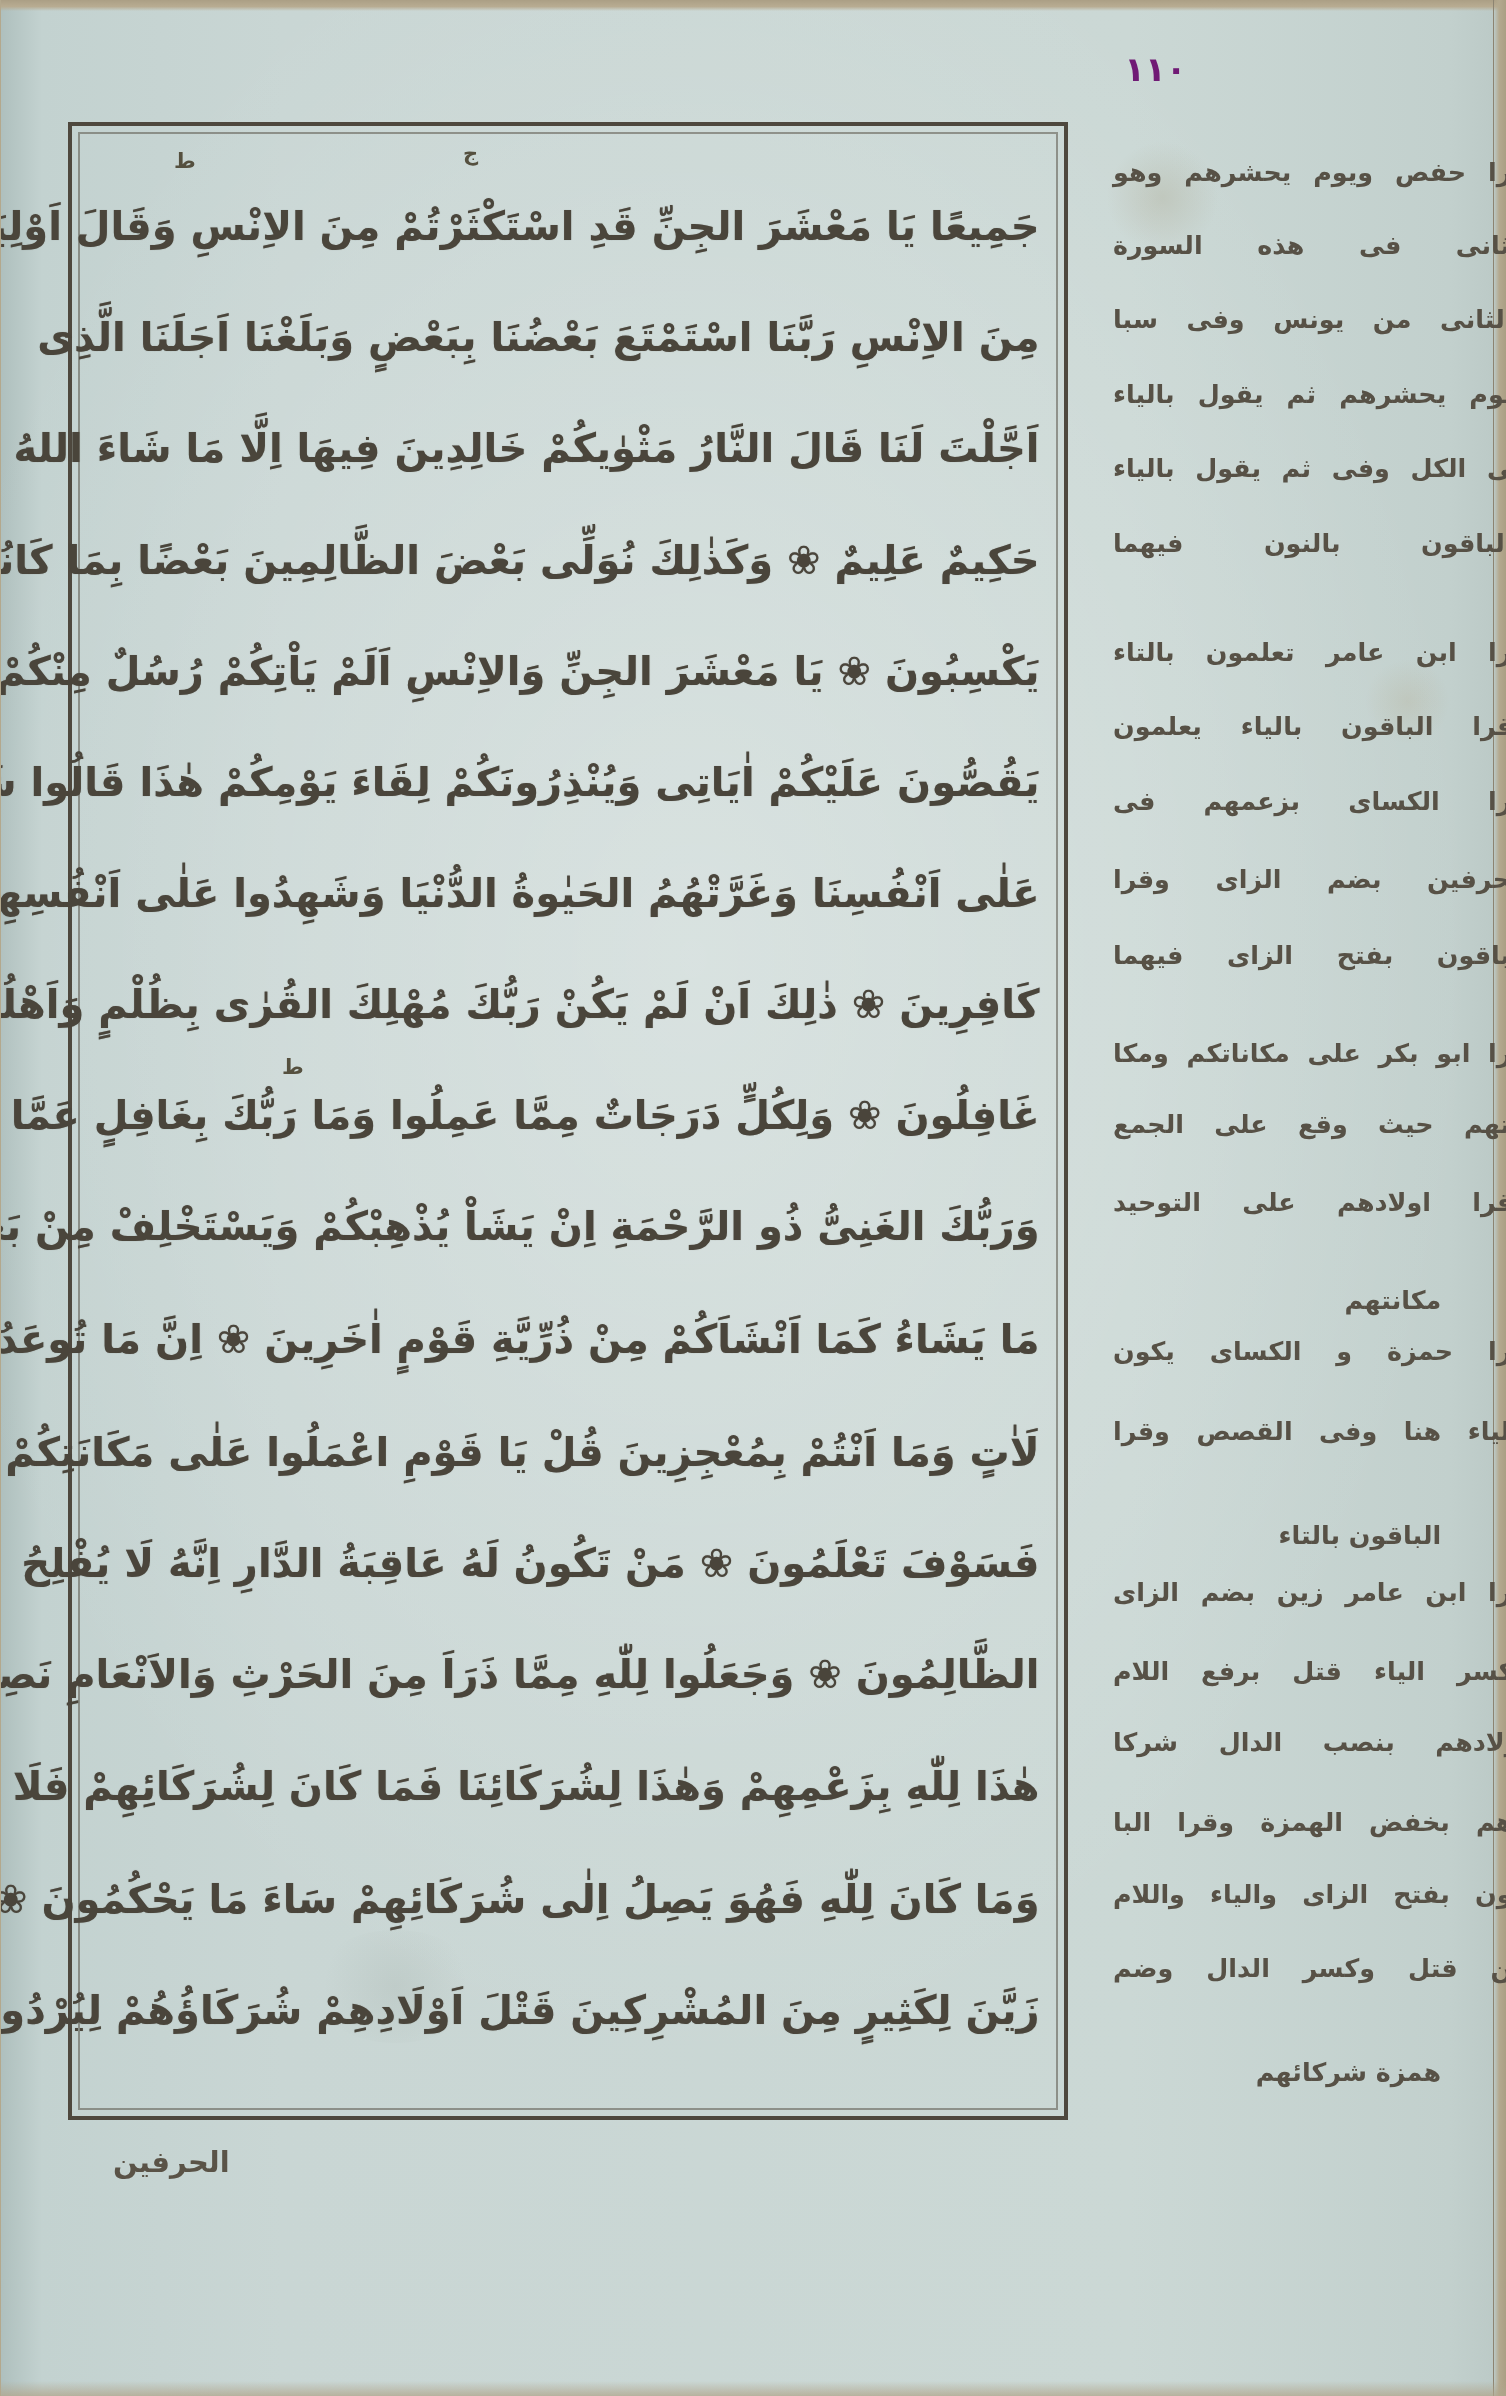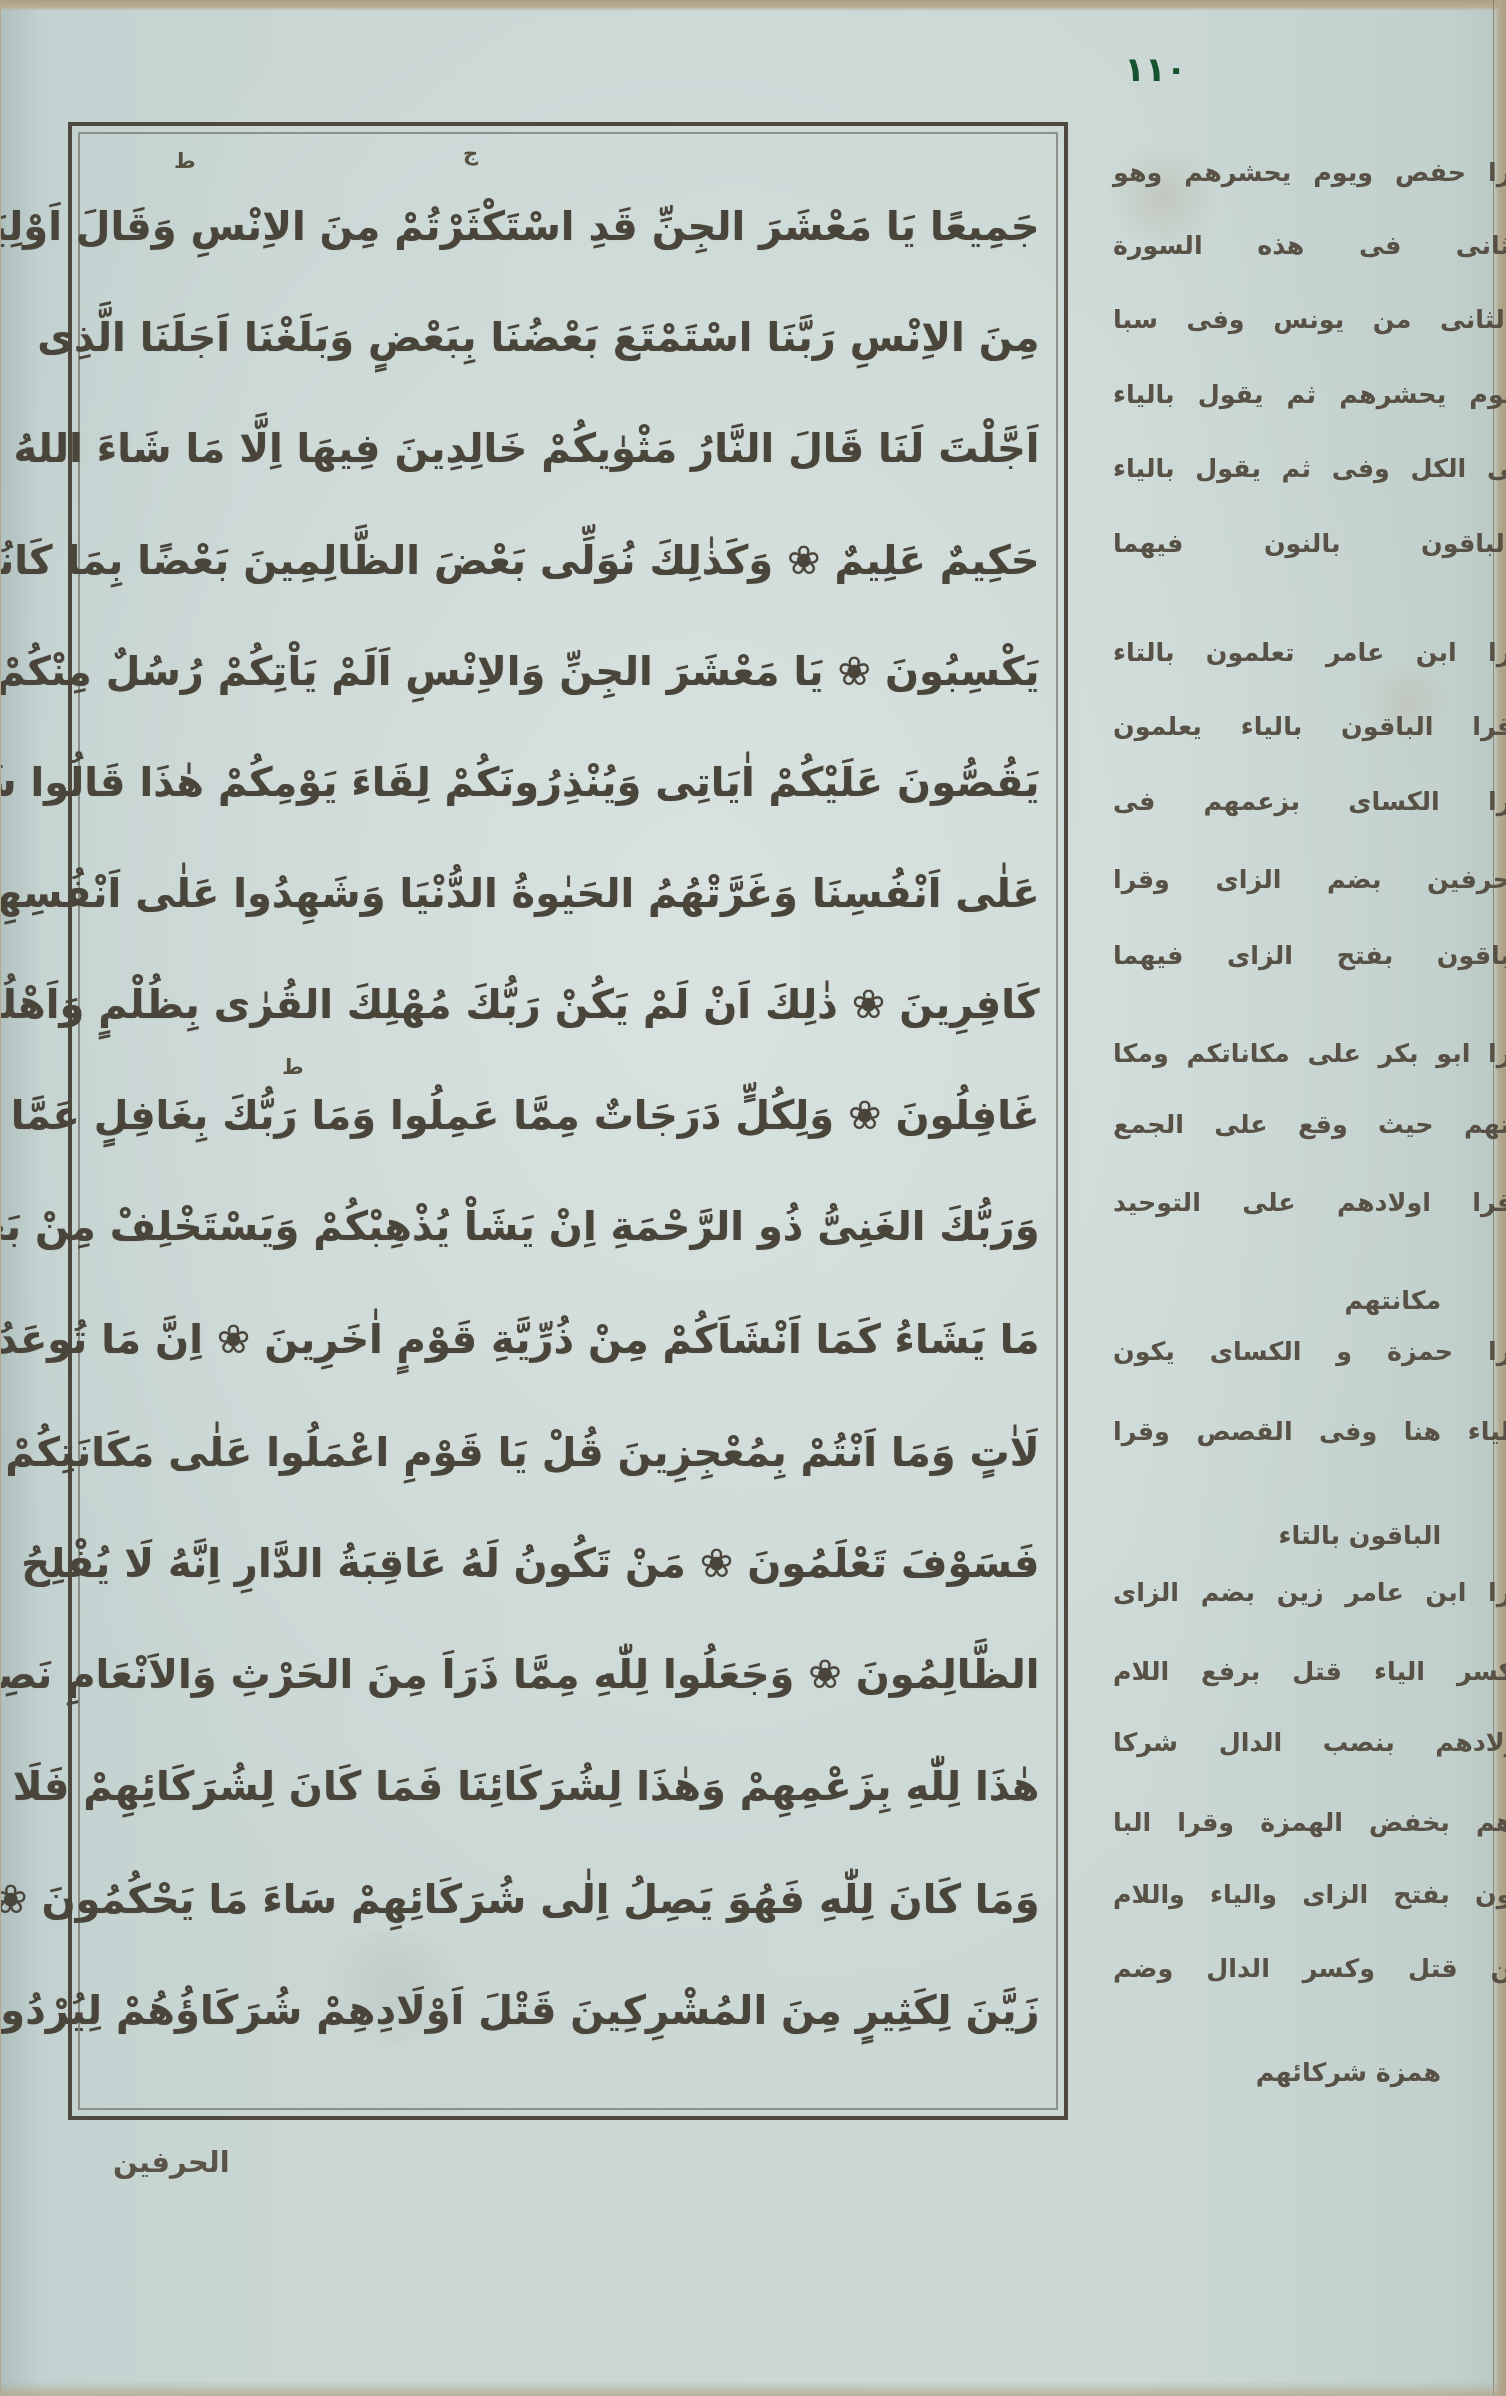--- a/index.html
+++ b/index.html
@@ -27,21 +27,21 @@
   .stain-a{left:1106px;top:141px;width:113px;height:113px;
     background:radial-gradient(circle,rgba(160,150,120,.25),rgba(160,150,120,0) 70%);}
   .stain-b{left:311px;top:1930px;width:169px;height:113px;
     background:radial-gradient(circle,rgba(120,130,120,.12),rgba(120,130,120,0) 70%);}
   .stain-c{left:1365px;top:659px;width:85px;height:85px;
     background:radial-gradient(circle,rgba(170,150,110,.18),rgba(170,150,110,0) 70%);}
 
   
   .page-number{
     position:absolute;left:1113px;top:49px;width:85px;
-    font-size:34px;font-weight:bold;color:#14532d;text-align:center;
+    font-size:34px;font-weight:bold;color:#701a75;text-align:center;
     letter-spacing:1.9px;
   }
   .catchword{
     position:absolute;left:113px;top:2145px;
     font-size:29px;font-weight:bold;color:#5a5347;direction:rtl;
   }
 
   
   .frame{
     position:absolute;left:68px;top:122px;width:1000px;height:1998px;

